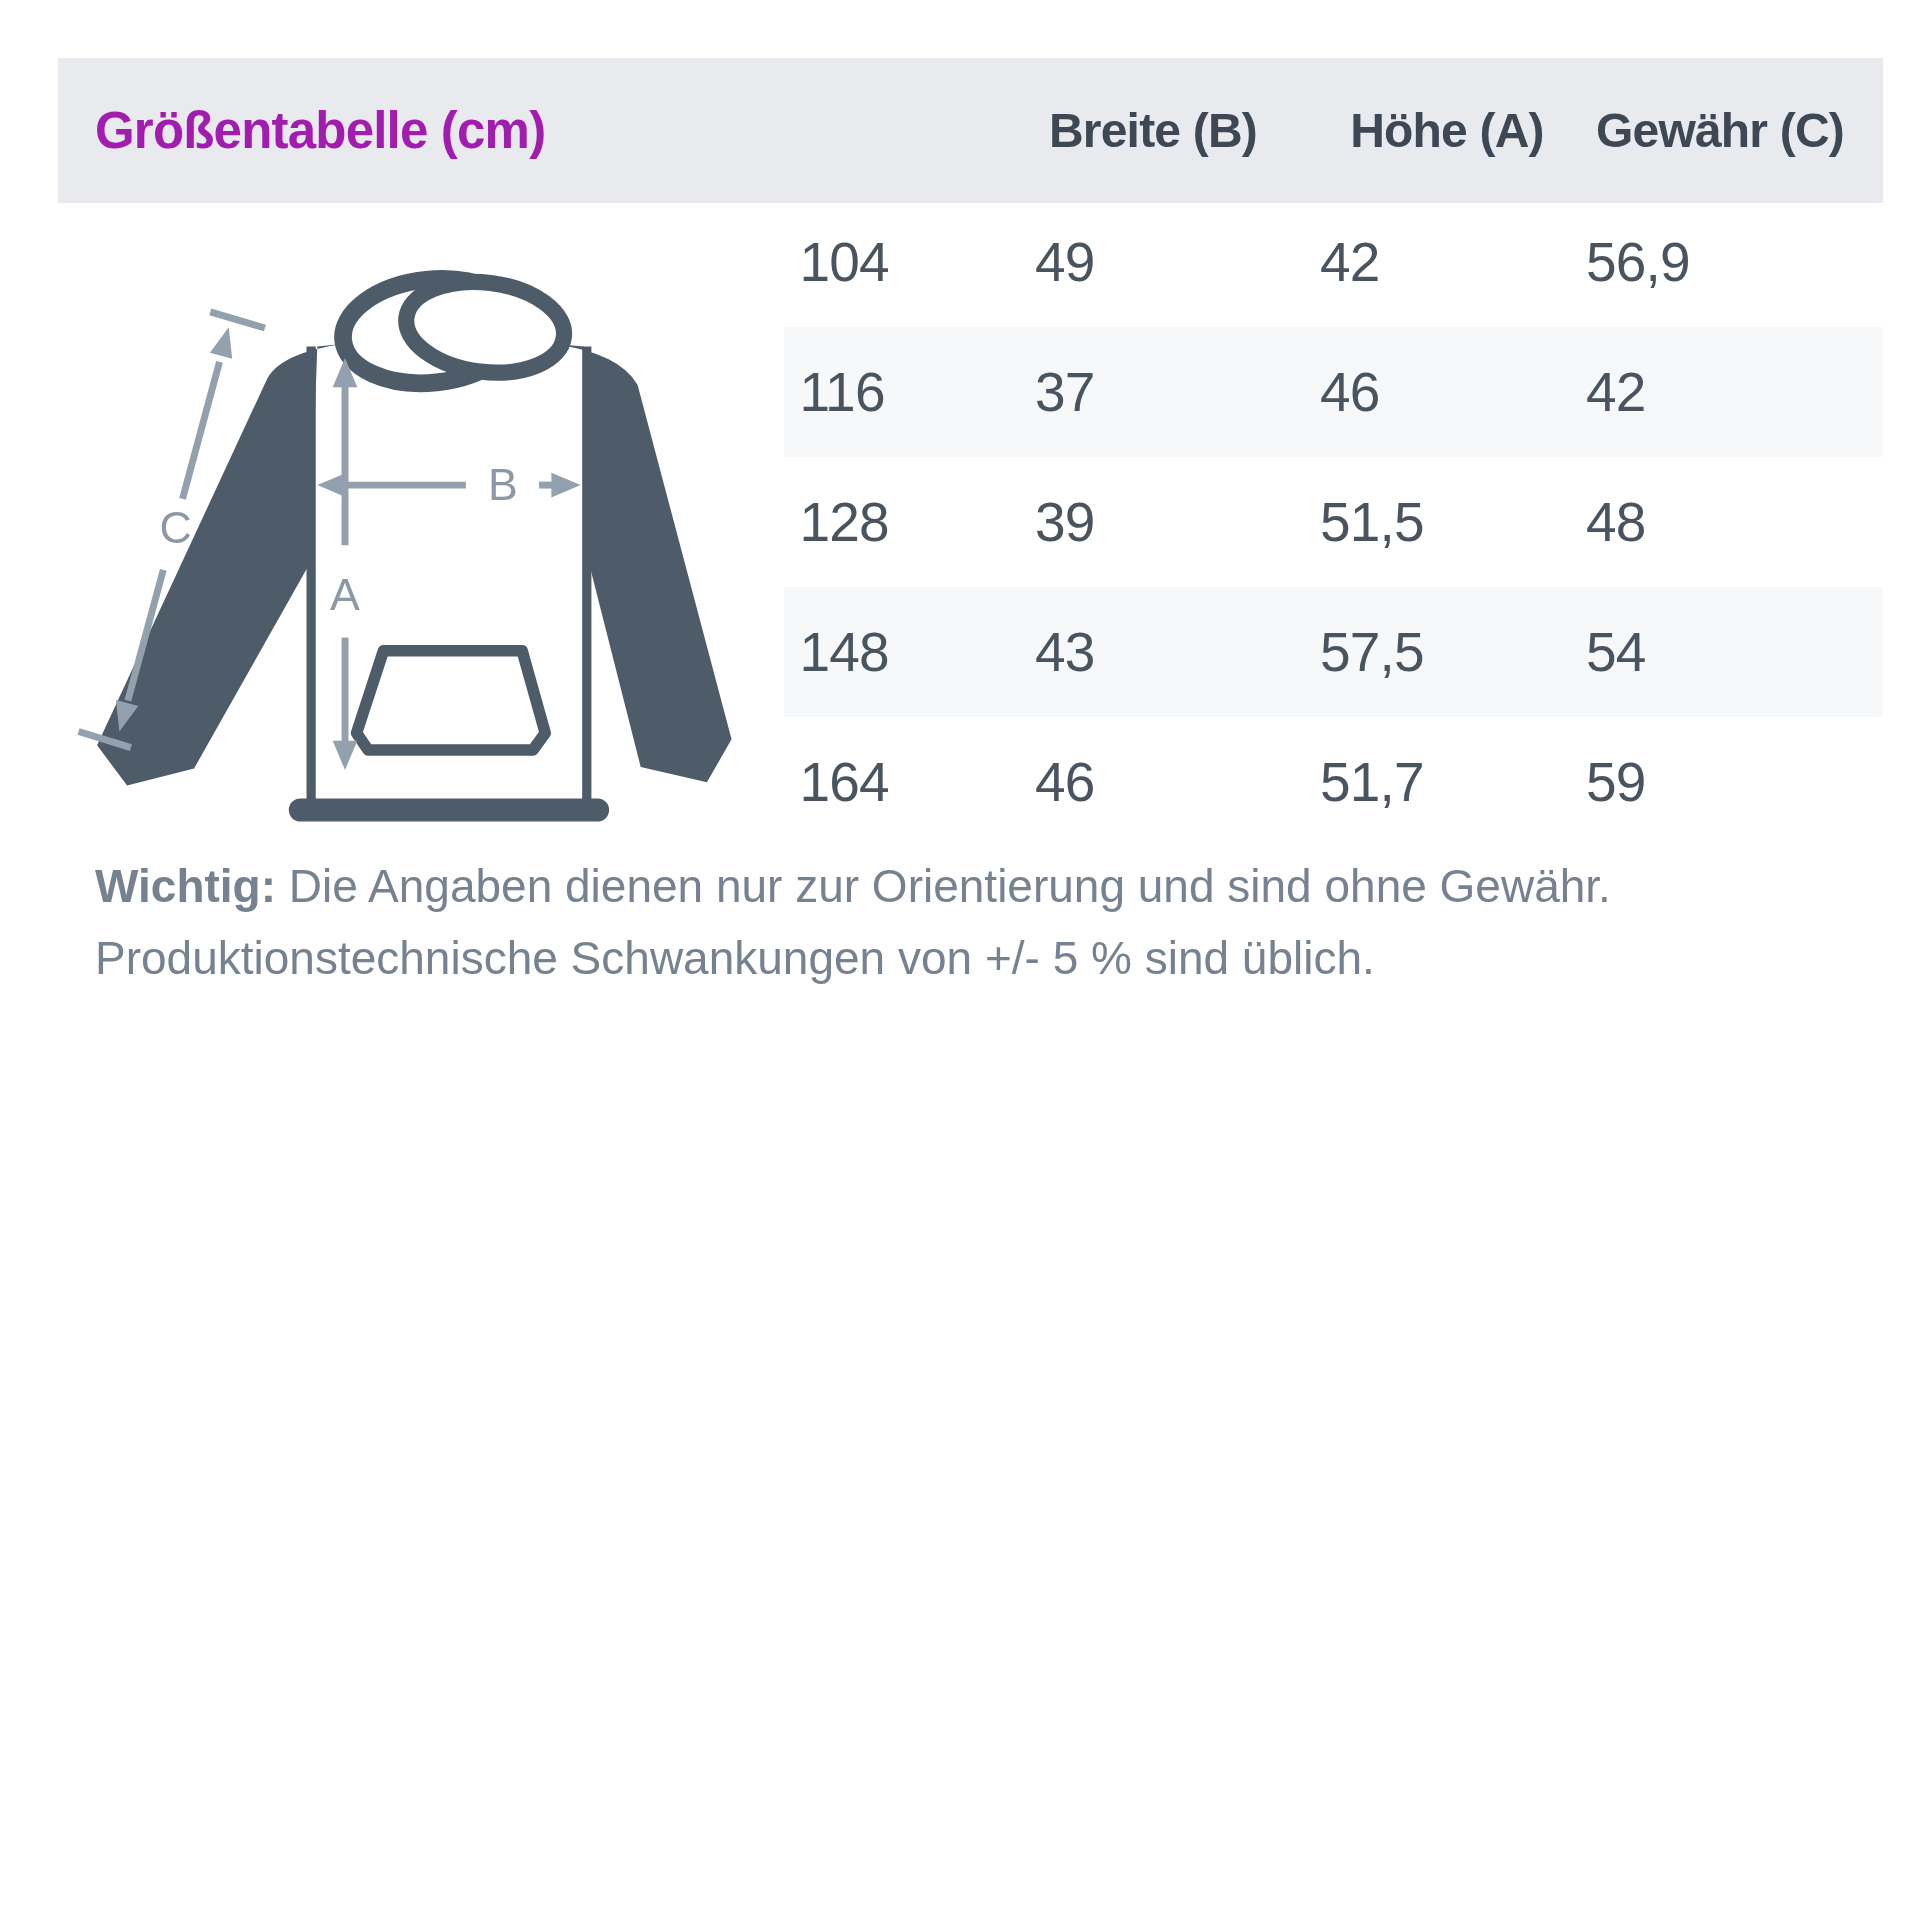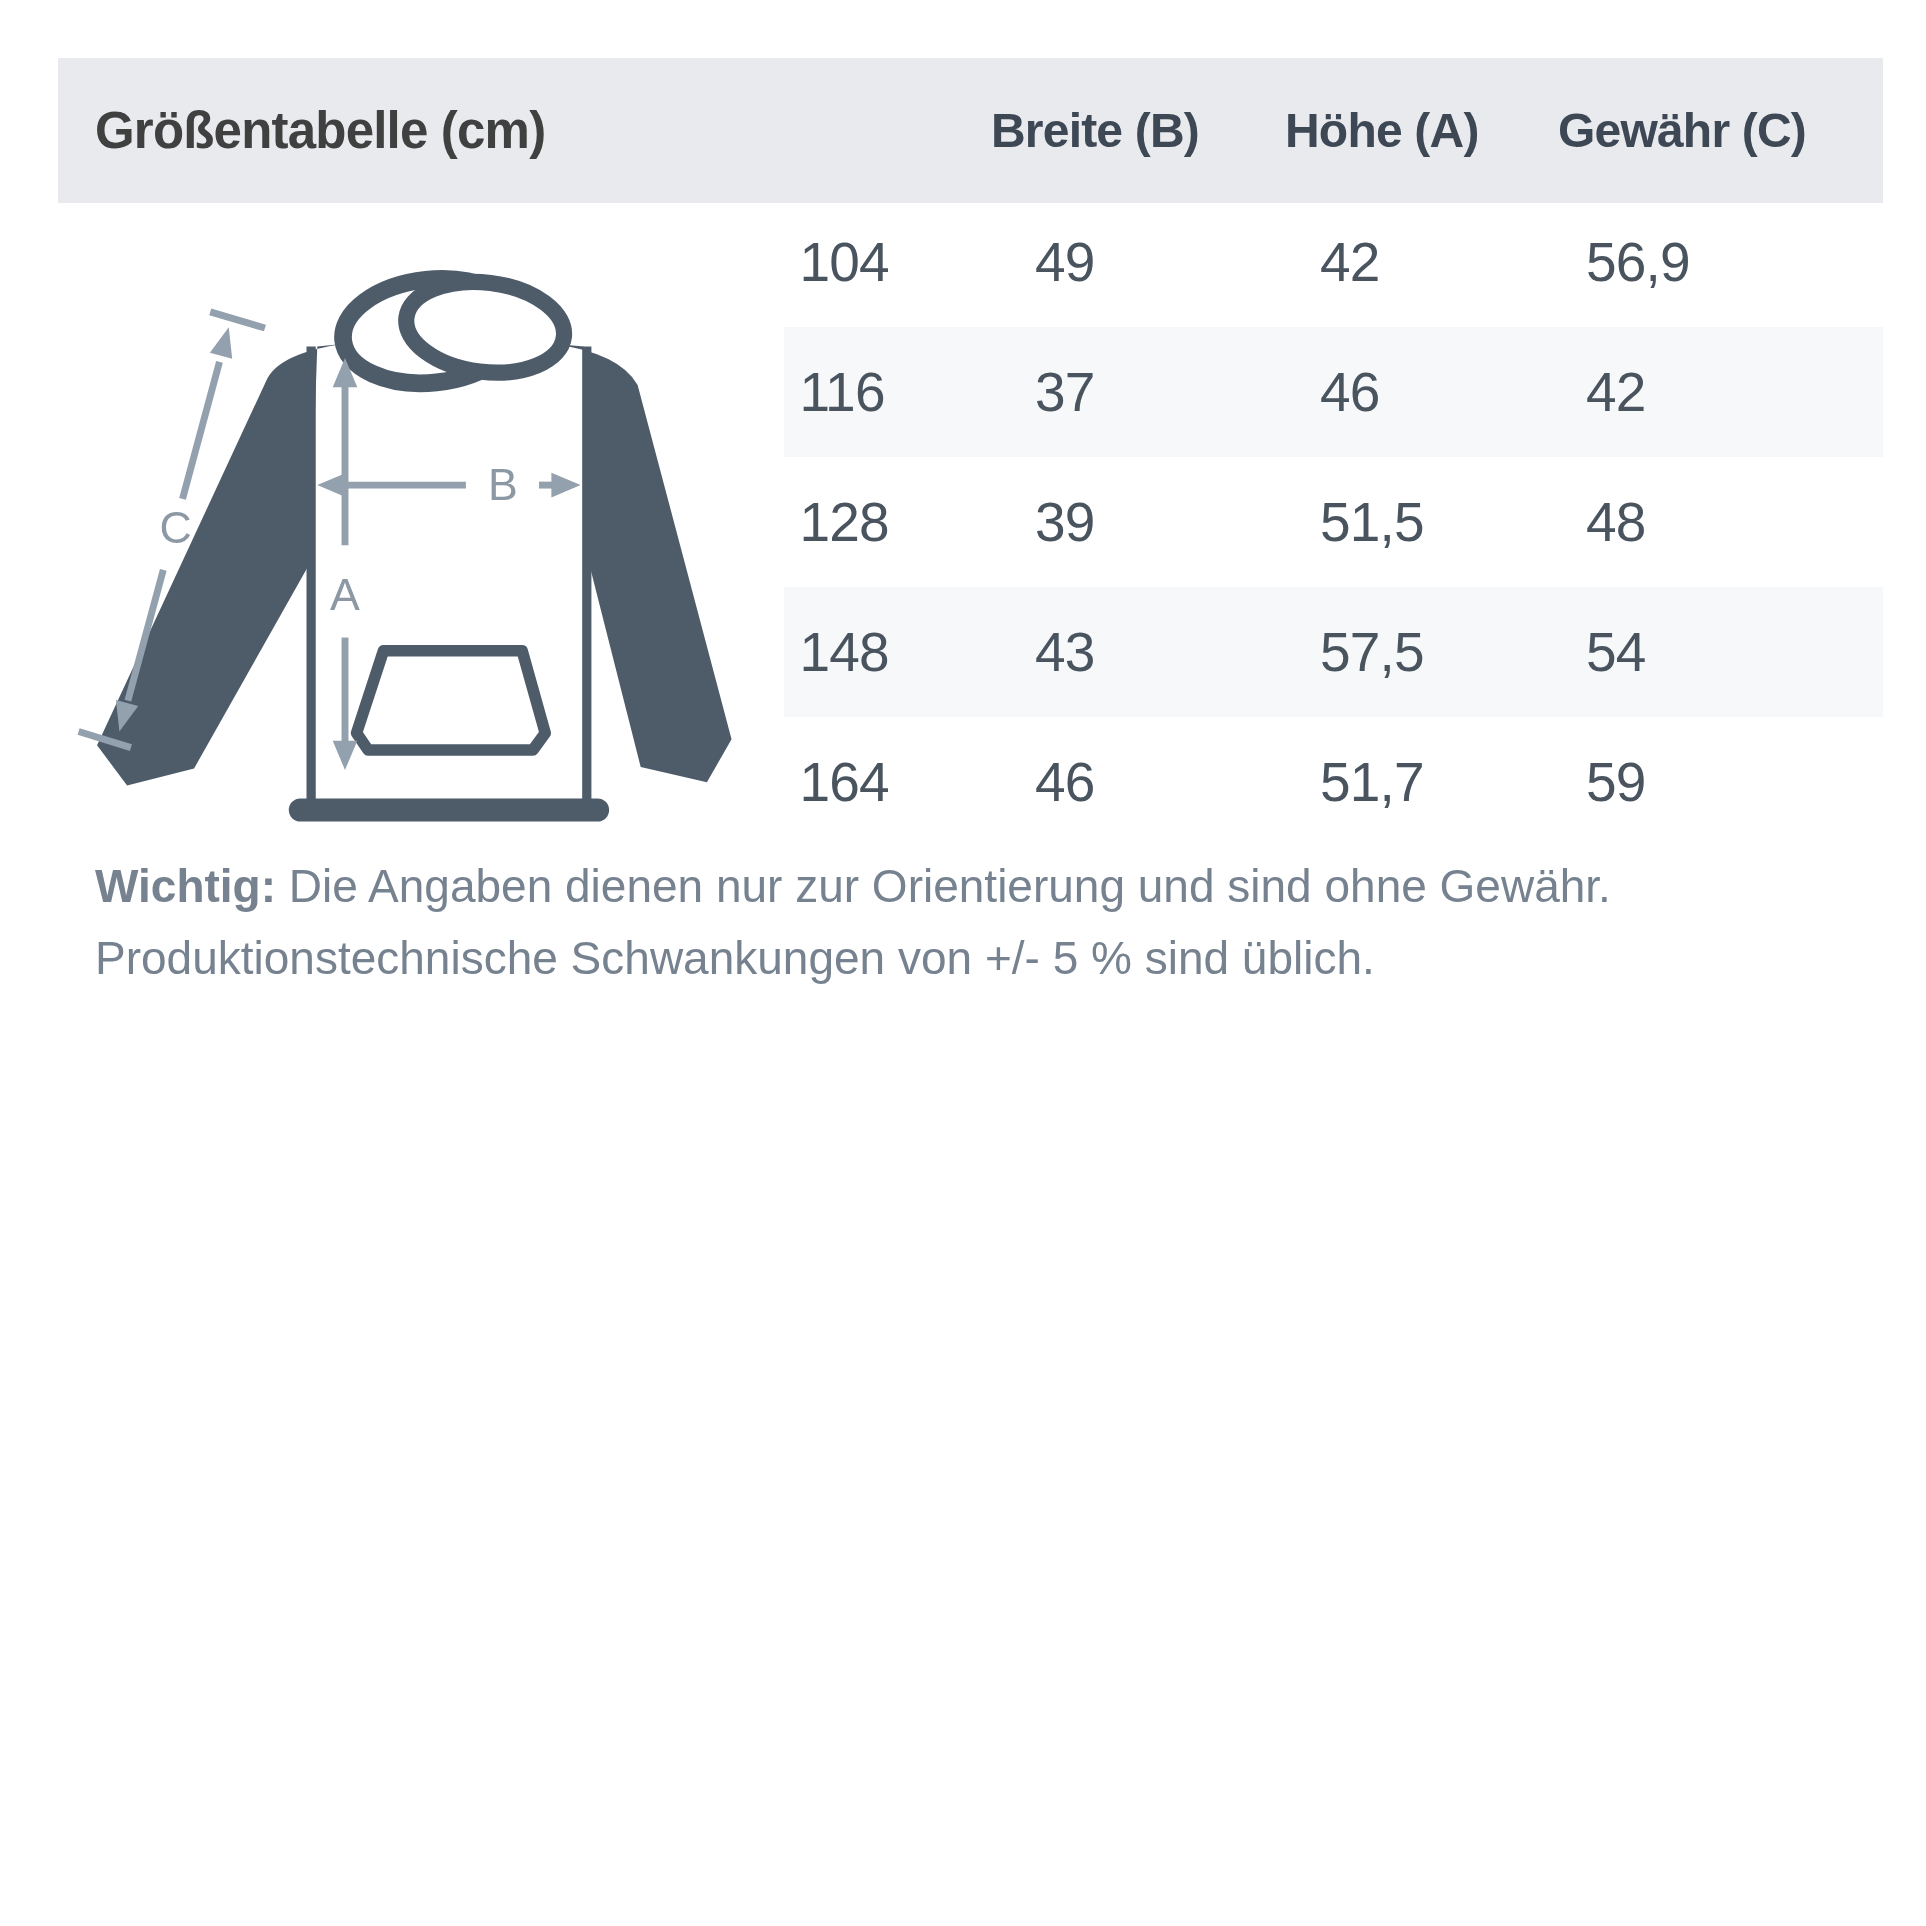--- a/index.html
+++ b/index.html
@@ -6,25 +6,25 @@
   body{
     width:1926px;height:1926px;background:#ffffff;position:relative;overflow:hidden;
     font-family:"Liberation Sans","DejaVu Sans",sans-serif;
   }
   .header-bar{
     position:absolute;left:58px;top:58px;width:1825px;height:145px;
     background:#e8eaee;
   }
   .chart-title{
     position:absolute;left:37px;top:0;height:145px;line-height:145px;
-    font-size:51px;font-weight:bold;color:#404040;letter-spacing:-0.8px;white-space:nowrap;
+    font-size:51px;font-weight:bold;color:#a21caf;letter-spacing:-0.8px;white-space:nowrap;
   }
   .col-header{
     position:absolute;top:0;width:324px;height:145px;line-height:145px;
-    font-size:48px;font-weight:bold;color:#3e4855;
+    font-size:48px;font-weight:bold;color:#3e4855;text-align:center;
     letter-spacing:-0.8px;white-space:nowrap;
   }
   .col-header.c1{left:933px;}
   .col-header.c2{left:1227px;}
   .col-header.c3{left:1500px;}
   .trow{
     position:absolute;left:784px;width:1099px;height:130px;line-height:130px;
   }
   .trow.stripe{background:#f7f8fa;}
   .trow .cell{

